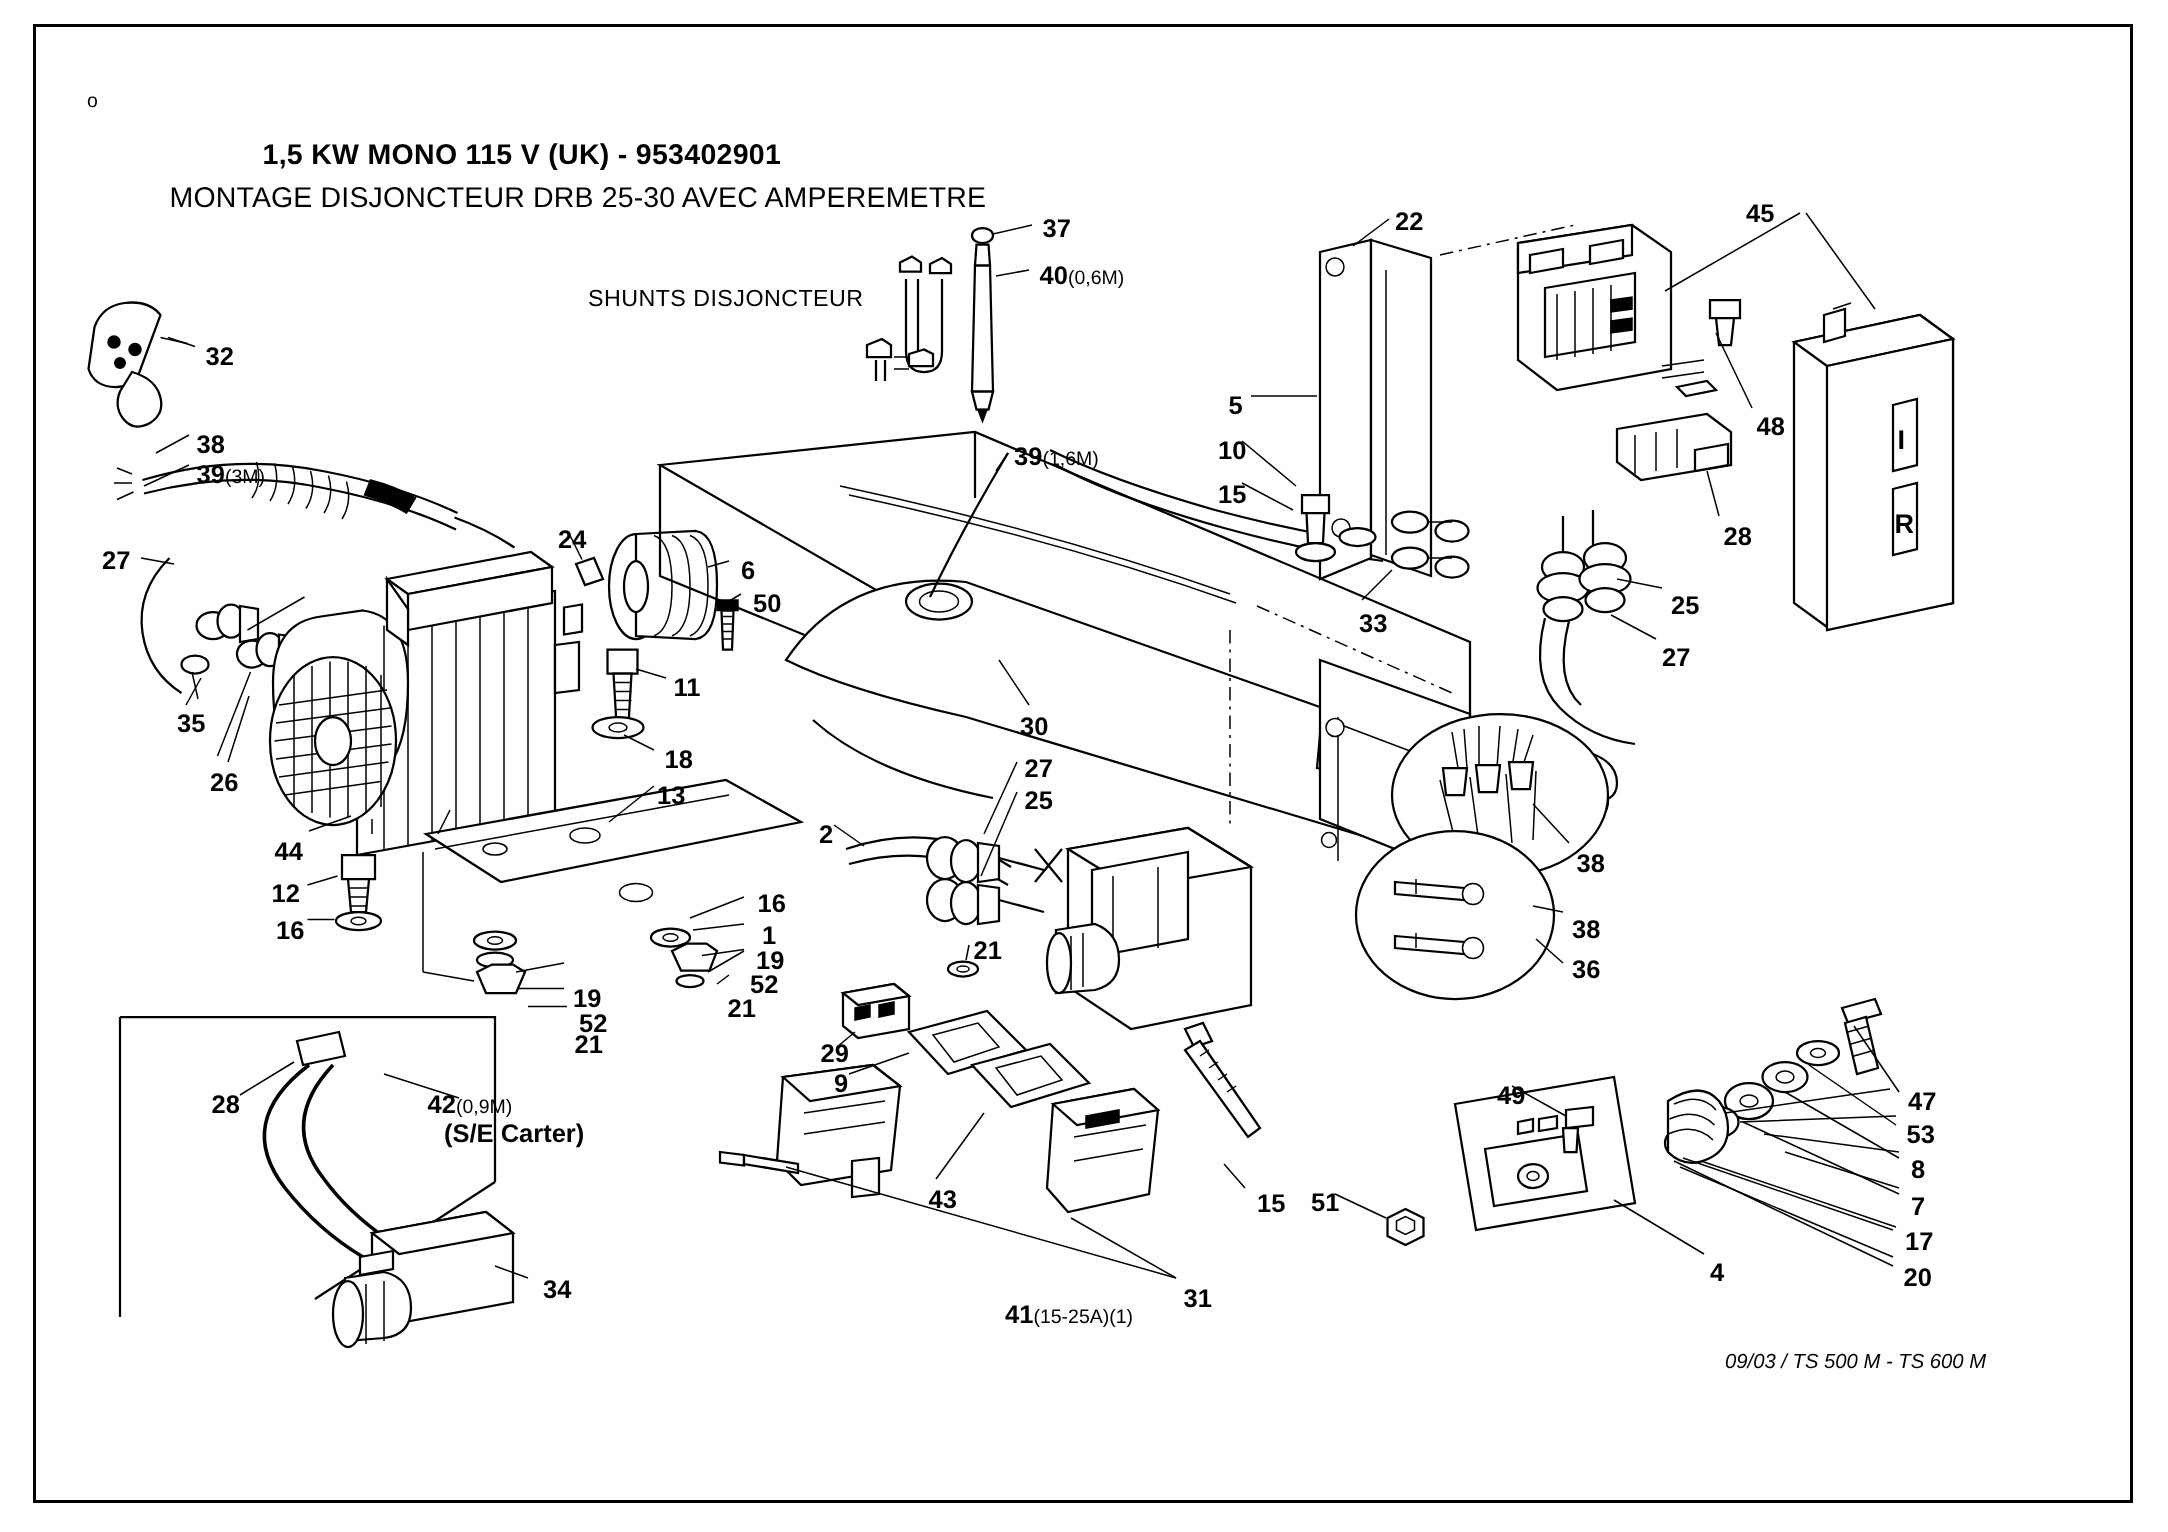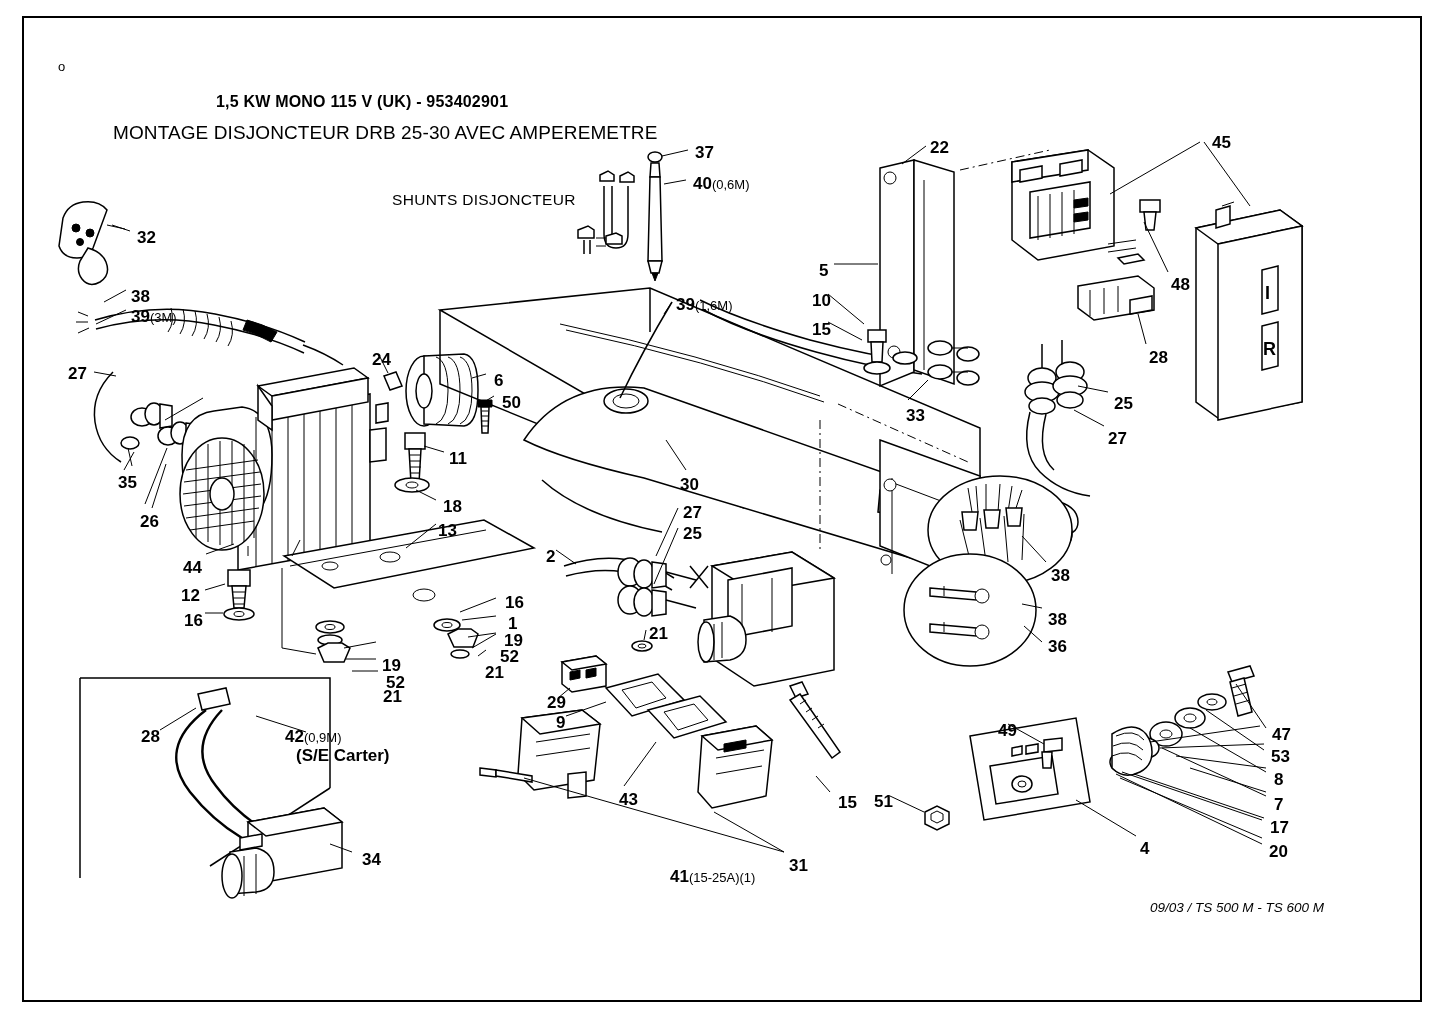--- a/index.html
+++ b/index.html
@@ -24,24 +24,23 @@
     height: 986px;
     border: 2px solid #000;
     box-sizing: border-box;
   }
   .txt {
     position: absolute;
     white-space: nowrap;
     line-height: 1;
   }
   .title {
-    font-size: 16px;
+    font-size: 19px;
     font-weight: bold;
     letter-spacing: 0.2px;
-    margin-left: 41px;
   }
   .subtitle {
     font-size: 19px;
     letter-spacing: 0.1px;
   }
   .shunts {
     font-size: 15.5px;
     letter-spacing: 0.3px;
   }
   .callout {
@@ -569,21 +568,21 @@
       <div class="txt callout" style="left: 556px; top: 714px;"><span>9</span></div>
       <div class="txt callout" style="left: 619px; top: 791px;"><span>43</span></div>
       <div class="txt callout" style="left: 670px; top: 868px;"><span>41</span><span class="suffix">(15-25A)(1)</span></div>
       <div class="txt callout" style="left: 789px; top: 857px;"><span>31</span></div>
       <div class="txt callout" style="left: 838px; top: 794px;"><span>15</span></div>
       <div class="txt callout" style="left: 930px; top: 139px;"><span>22</span></div>
       <div class="txt callout" style="left: 819px; top: 262px;"><span>5</span></div>
       <div class="txt callout" style="left: 812px; top: 292px;"><span>10</span></div>
       <div class="txt callout" style="left: 812px; top: 321px;"><span>15</span></div>
       <div class="txt callout" style="left: 906px; top: 407px;"><span>33</span></div>
-      <div class="txt callout" style="left: 1212px; top: 134px;"><span>45</span></div>
+      <div class="txt callout" style="left: 1164px; top: 134px;"><span>45</span></div>
       <div class="txt callout" style="left: 1171px; top: 276px;"><span>48</span></div>
       <div class="txt callout" style="left: 1149px; top: 349px;"><span>28</span></div>
       <div class="txt callout" style="left: 1114px; top: 395px;"><span>25</span></div>
       <div class="txt callout" style="left: 1108px; top: 430px;"><span>27</span></div>
       <div class="txt callout" style="left: 1051px; top: 567px;"><span>38</span></div>
       <div class="txt callout" style="left: 1048px; top: 611px;"><span>38</span></div>
       <div class="txt callout" style="left: 1048px; top: 638px;"><span>36</span></div>
       <div class="txt callout" style="left: 998px; top: 722px;"><span>49</span></div>
       <div class="txt callout" style="left: 874px; top: 793px;"><span>51</span></div>
       <div class="txt callout" style="left: 1140px; top: 840px;"><span>4</span></div>

